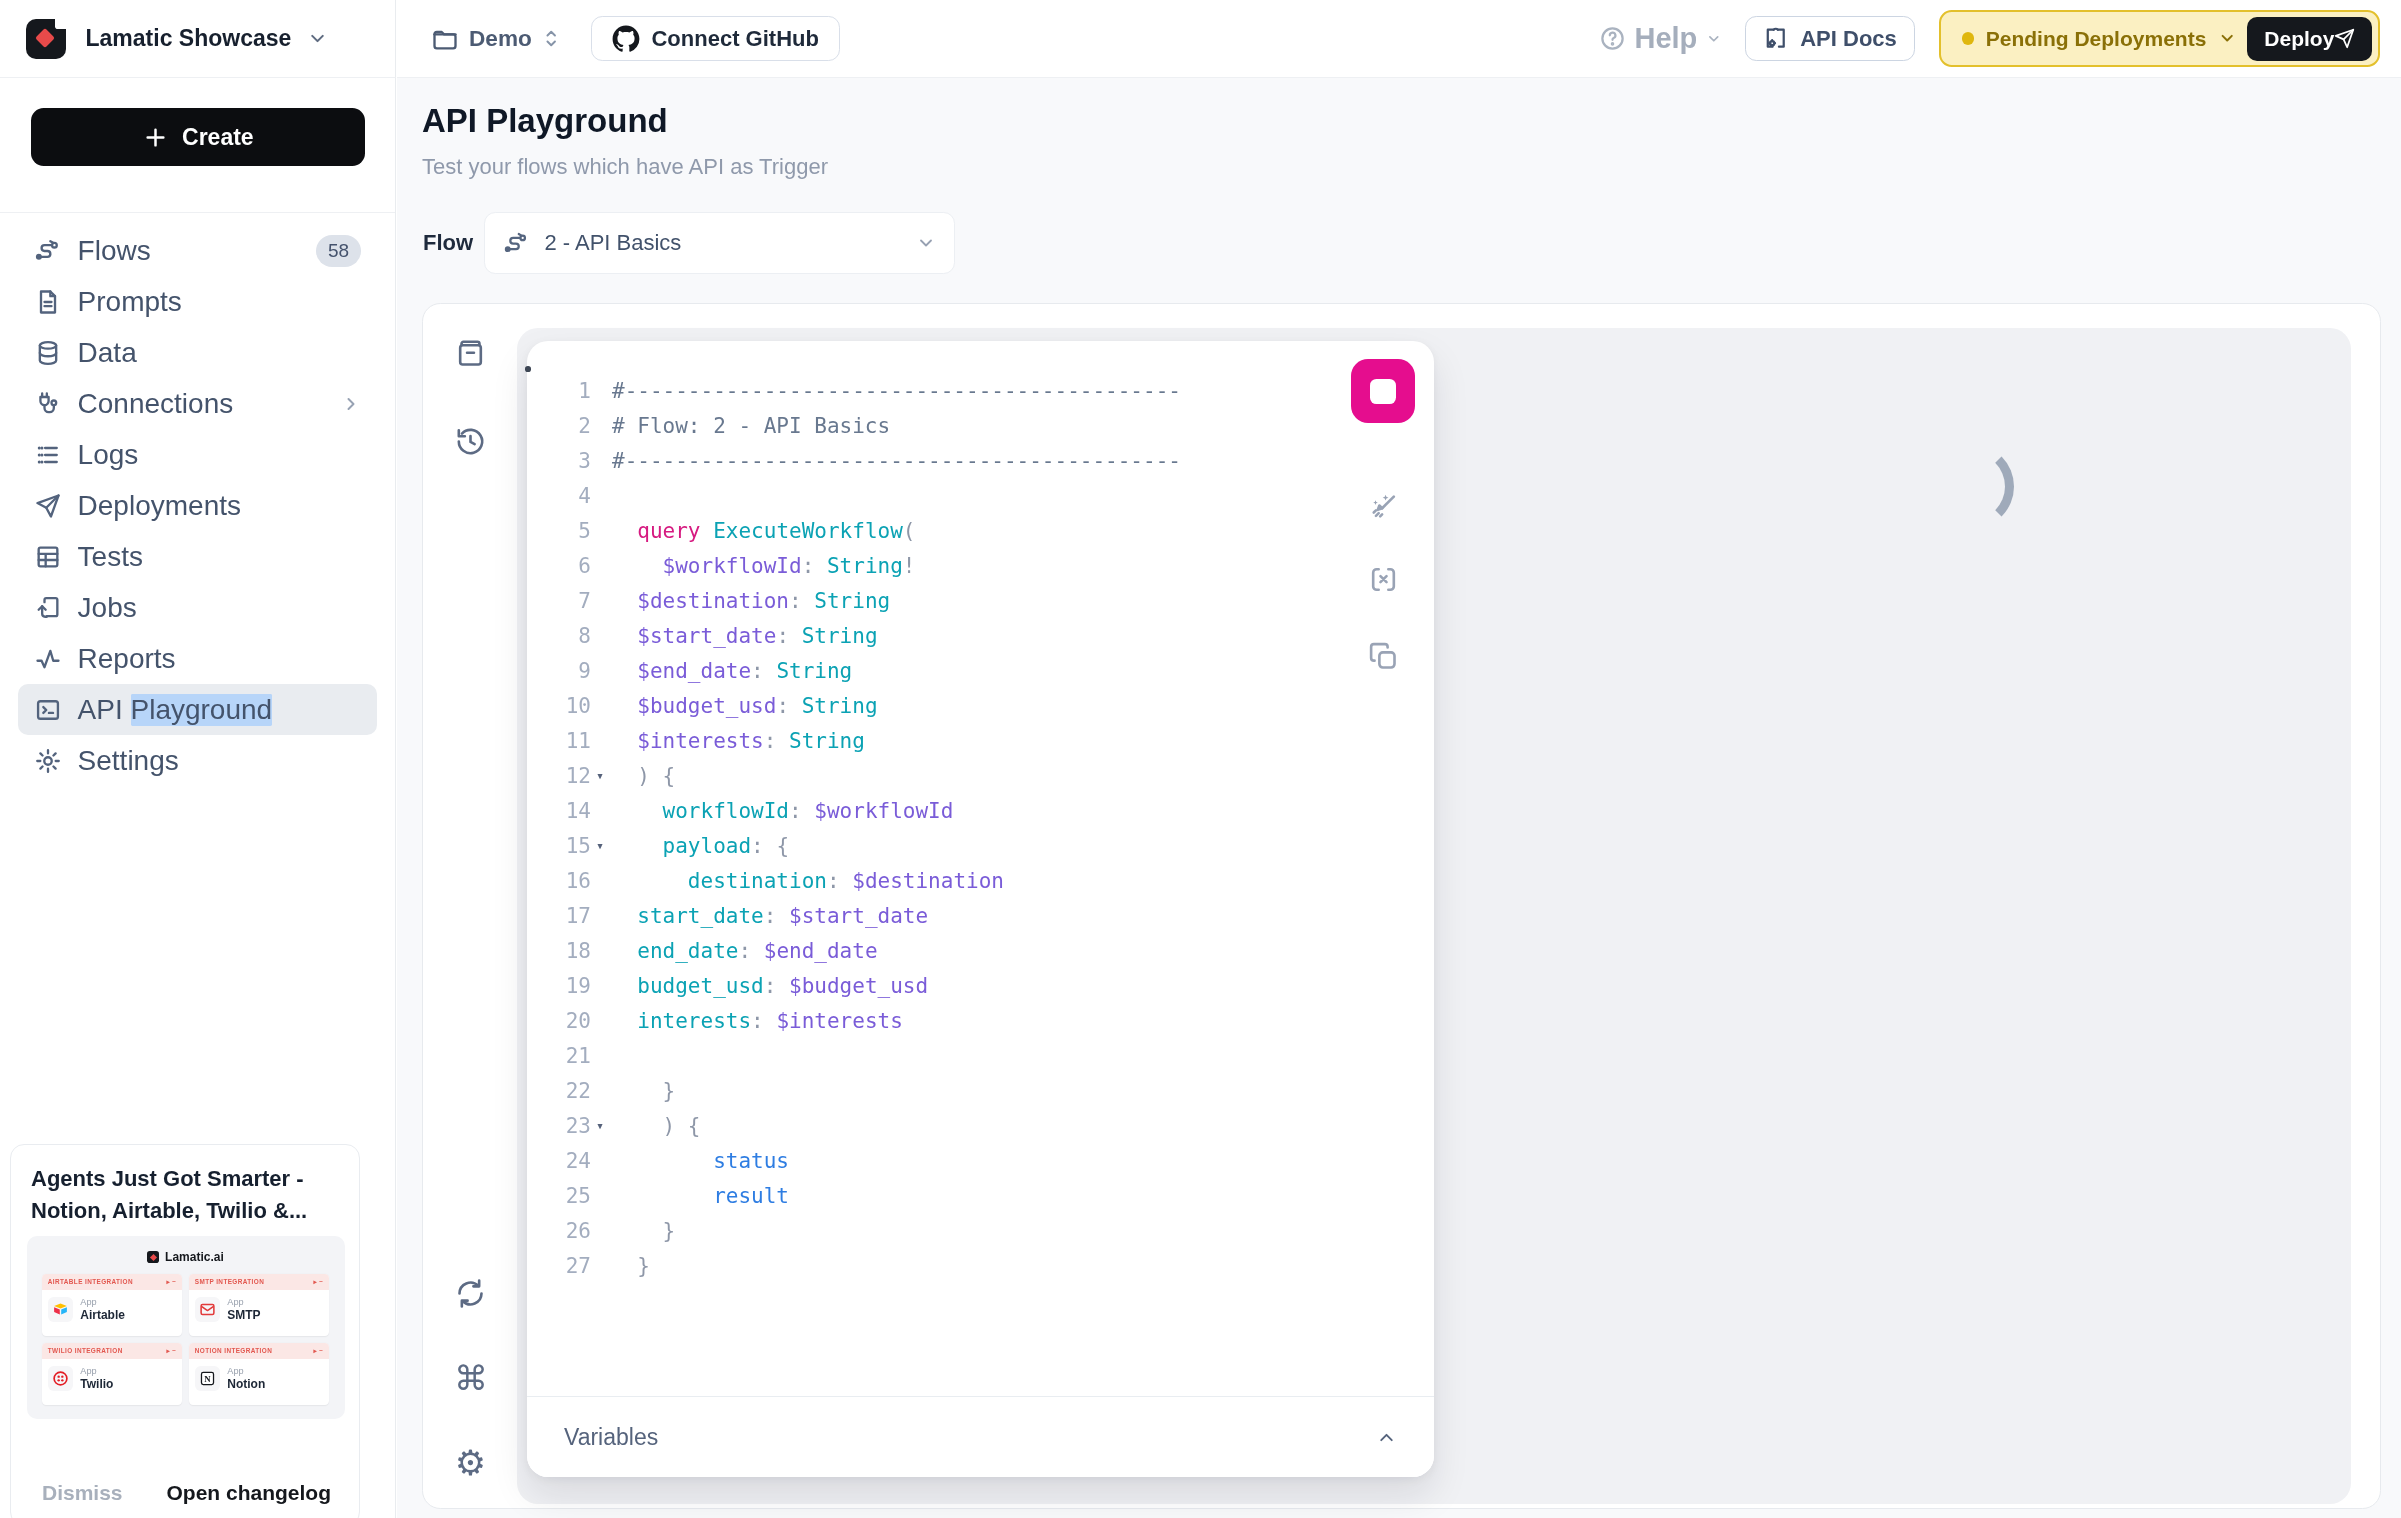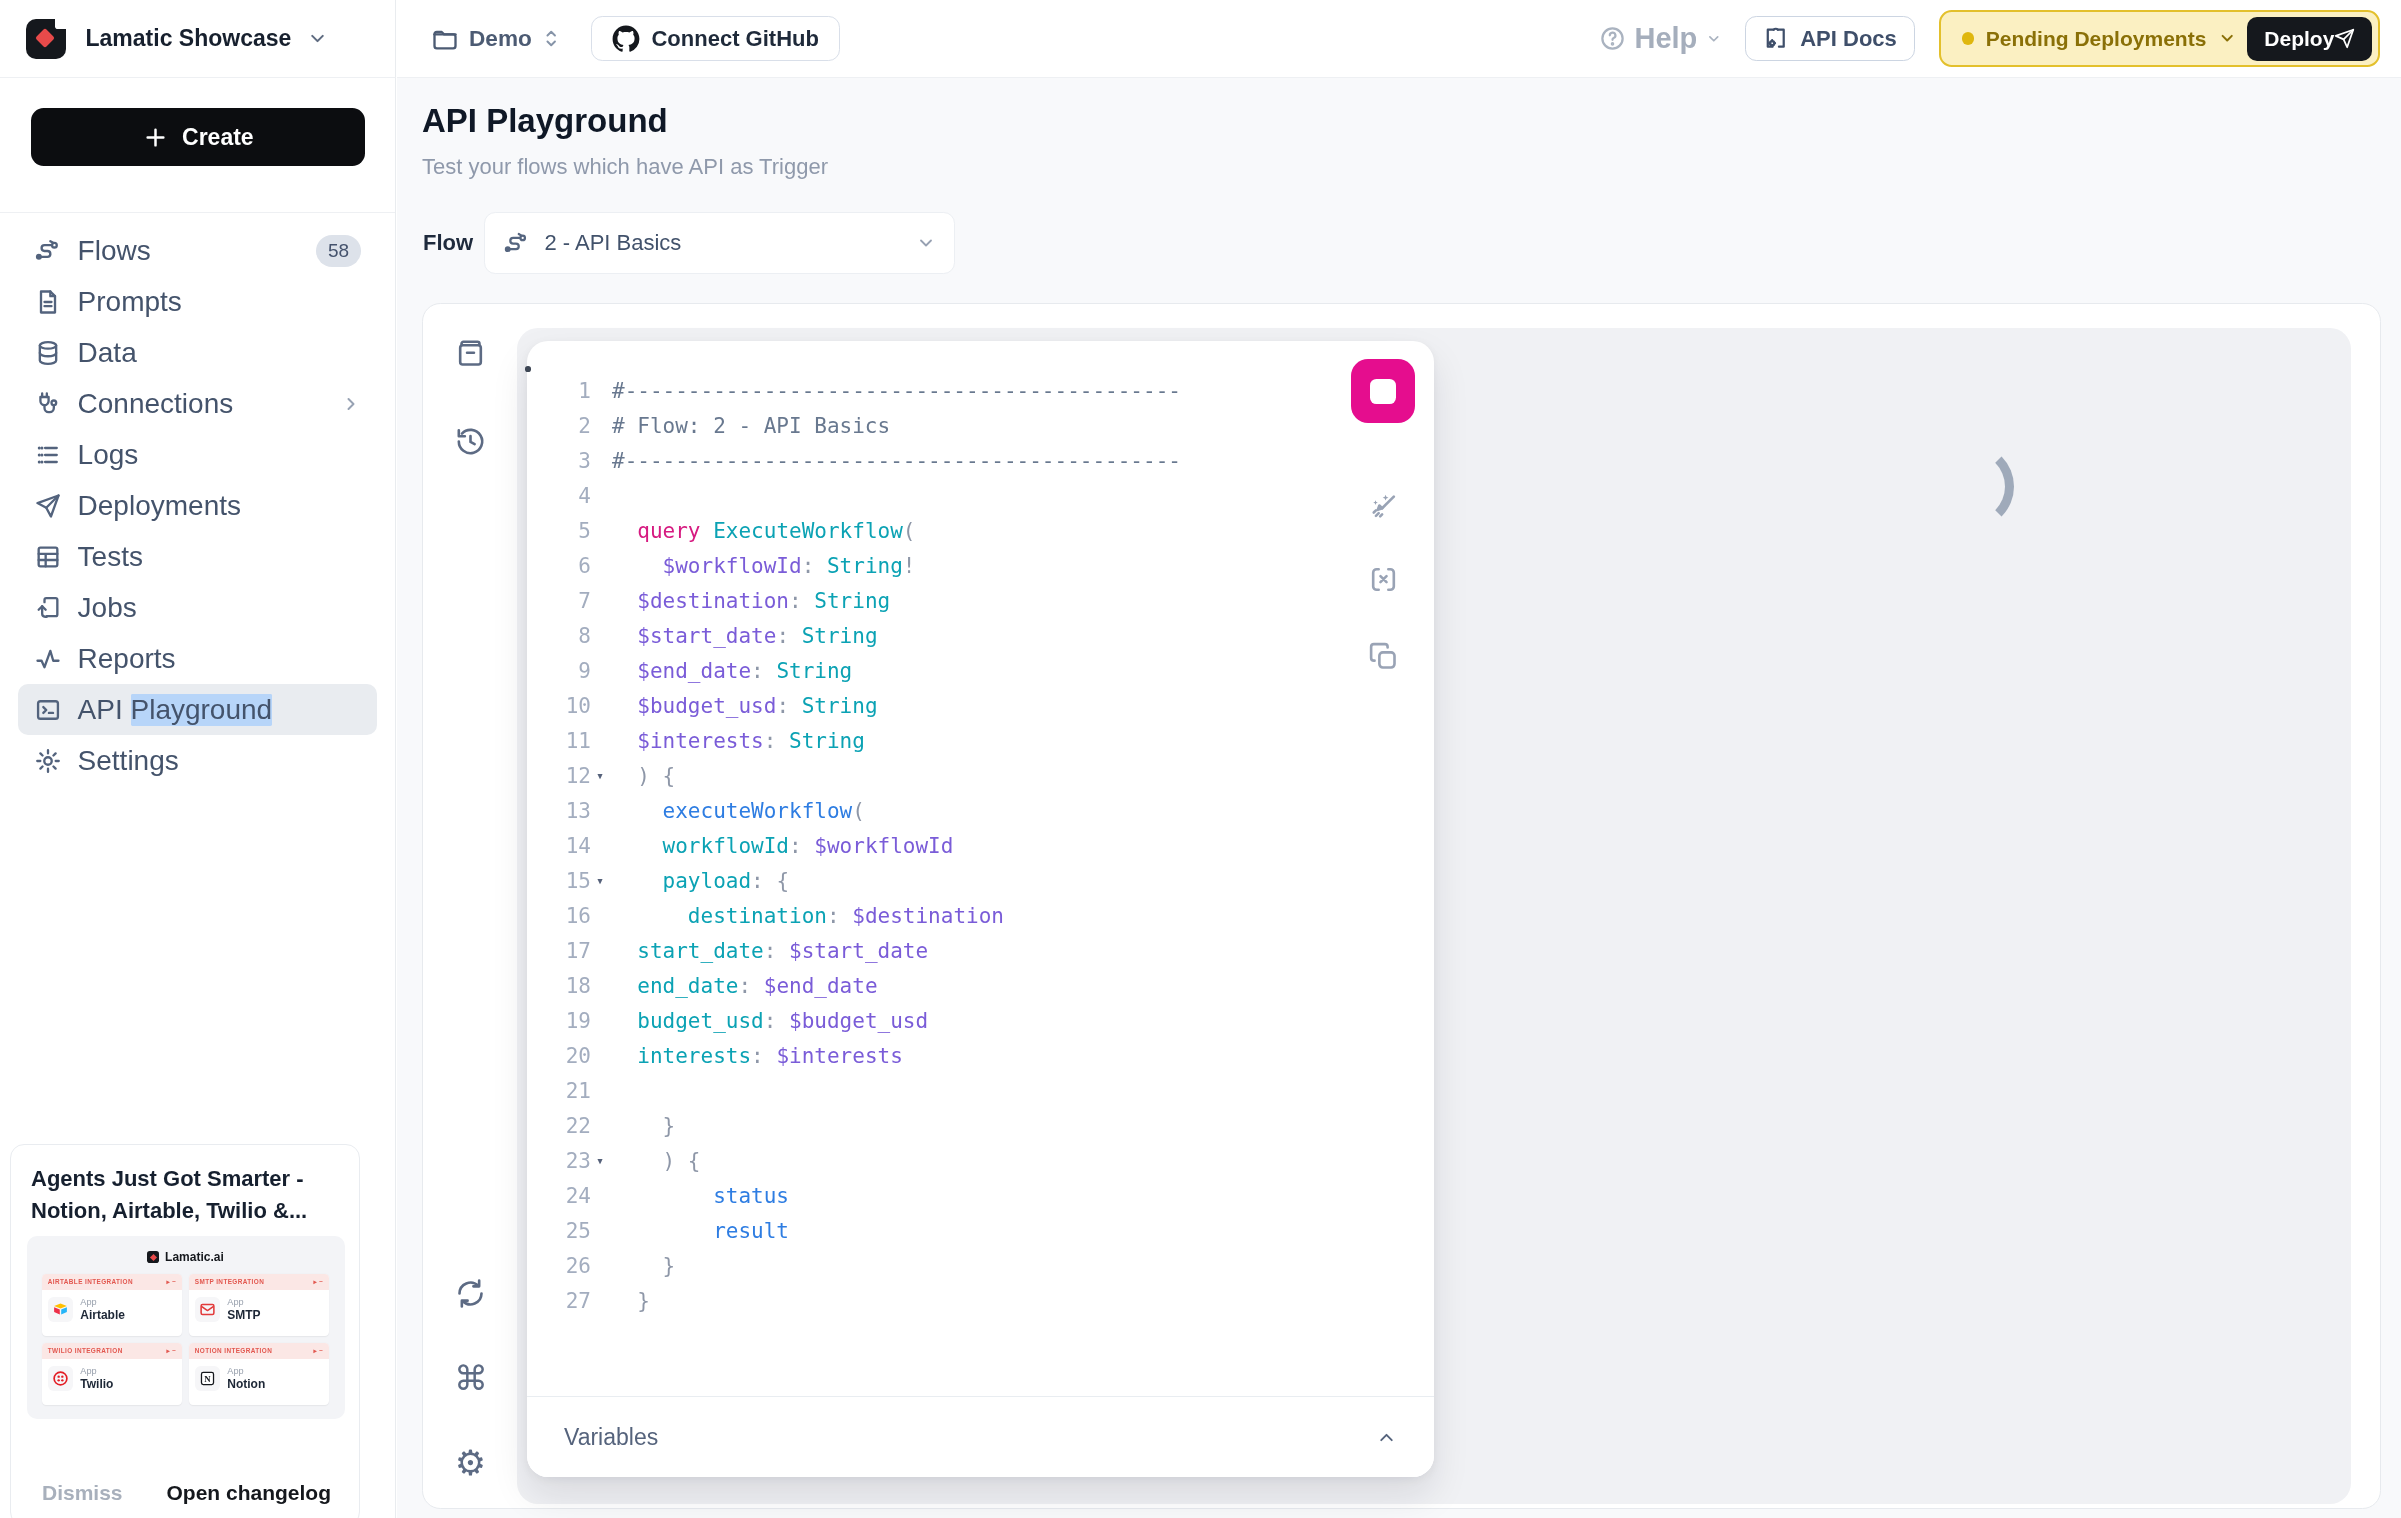--- a/index.html
+++ b/index.html
@@ -449,25 +449,20 @@
             <span class="ln">11</span>
             <span class="fold"></span>
             <span class="lc"><span class="tk-s">  </span><span class="tk-v">$interests</span><span class="tk-p">:</span><span class="tk-s"> </span><span class="tk-t">String</span></span>
           </div>
           <div class="cl">
             <span class="ln">12</span>
             <span class="fold">▾</span>
             <span class="lc"><span class="tk-s">  </span><span class="tk-p">) {</span></span>
           </div>
           <div class="cl">
-            <span class="ln">13</span>
-            <span class="fold"></span>
-            <span class="lc"><span class="tk-s">    </span><span class="tk-b">executeWorkflow</span><span class="tk-p">(</span></span>
-          </div>
-          <div class="cl">
             <span class="ln">14</span>
             <span class="fold"></span>
             <span class="lc"><span class="tk-s">    </span><span class="tk-f">workflowId</span><span class="tk-p">:</span><span class="tk-s"> </span><span class="tk-v">$workflowId</span></span>
           </div>
           <div class="cl">
             <span class="ln">15</span>
             <span class="fold">▾</span>
             <span class="lc"><span class="tk-s">    </span><span class="tk-f">payload</span><span class="tk-p">:</span><span class="tk-s"> </span><span class="tk-p">{</span></span>
           </div>
           <div class="cl">

